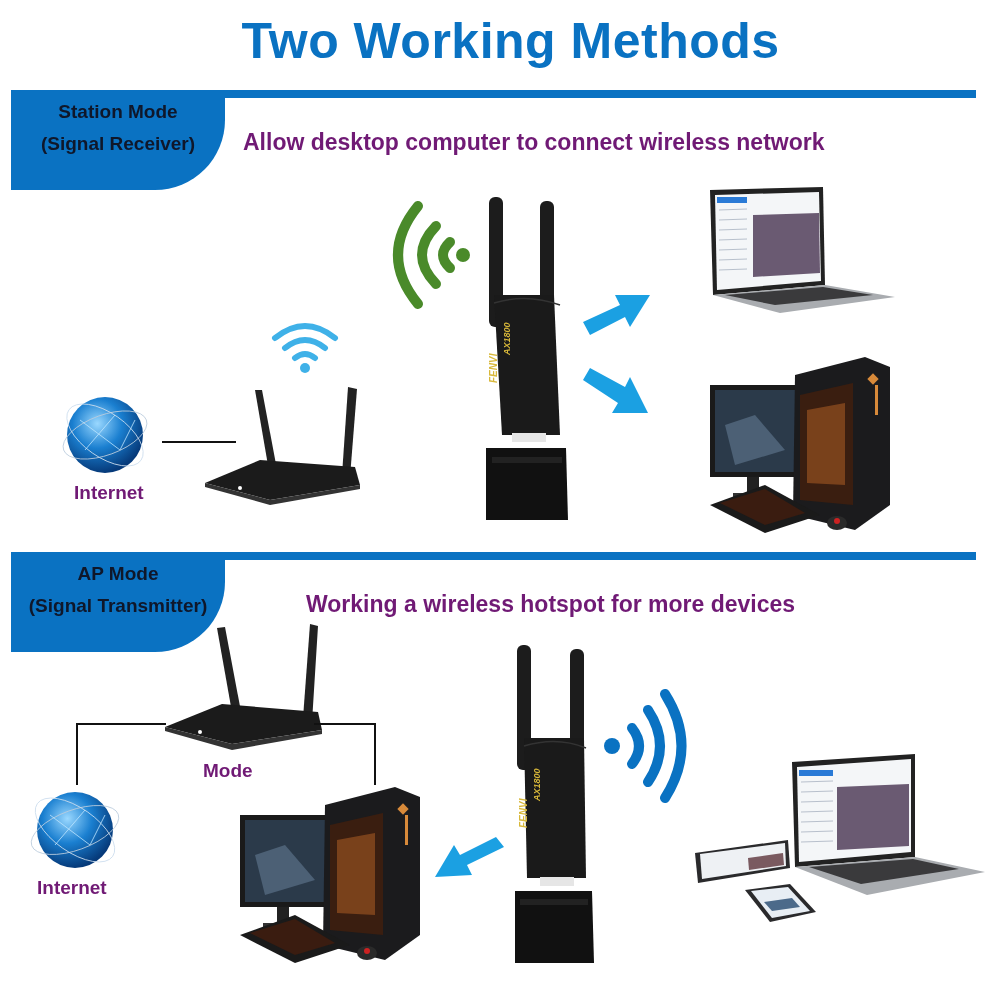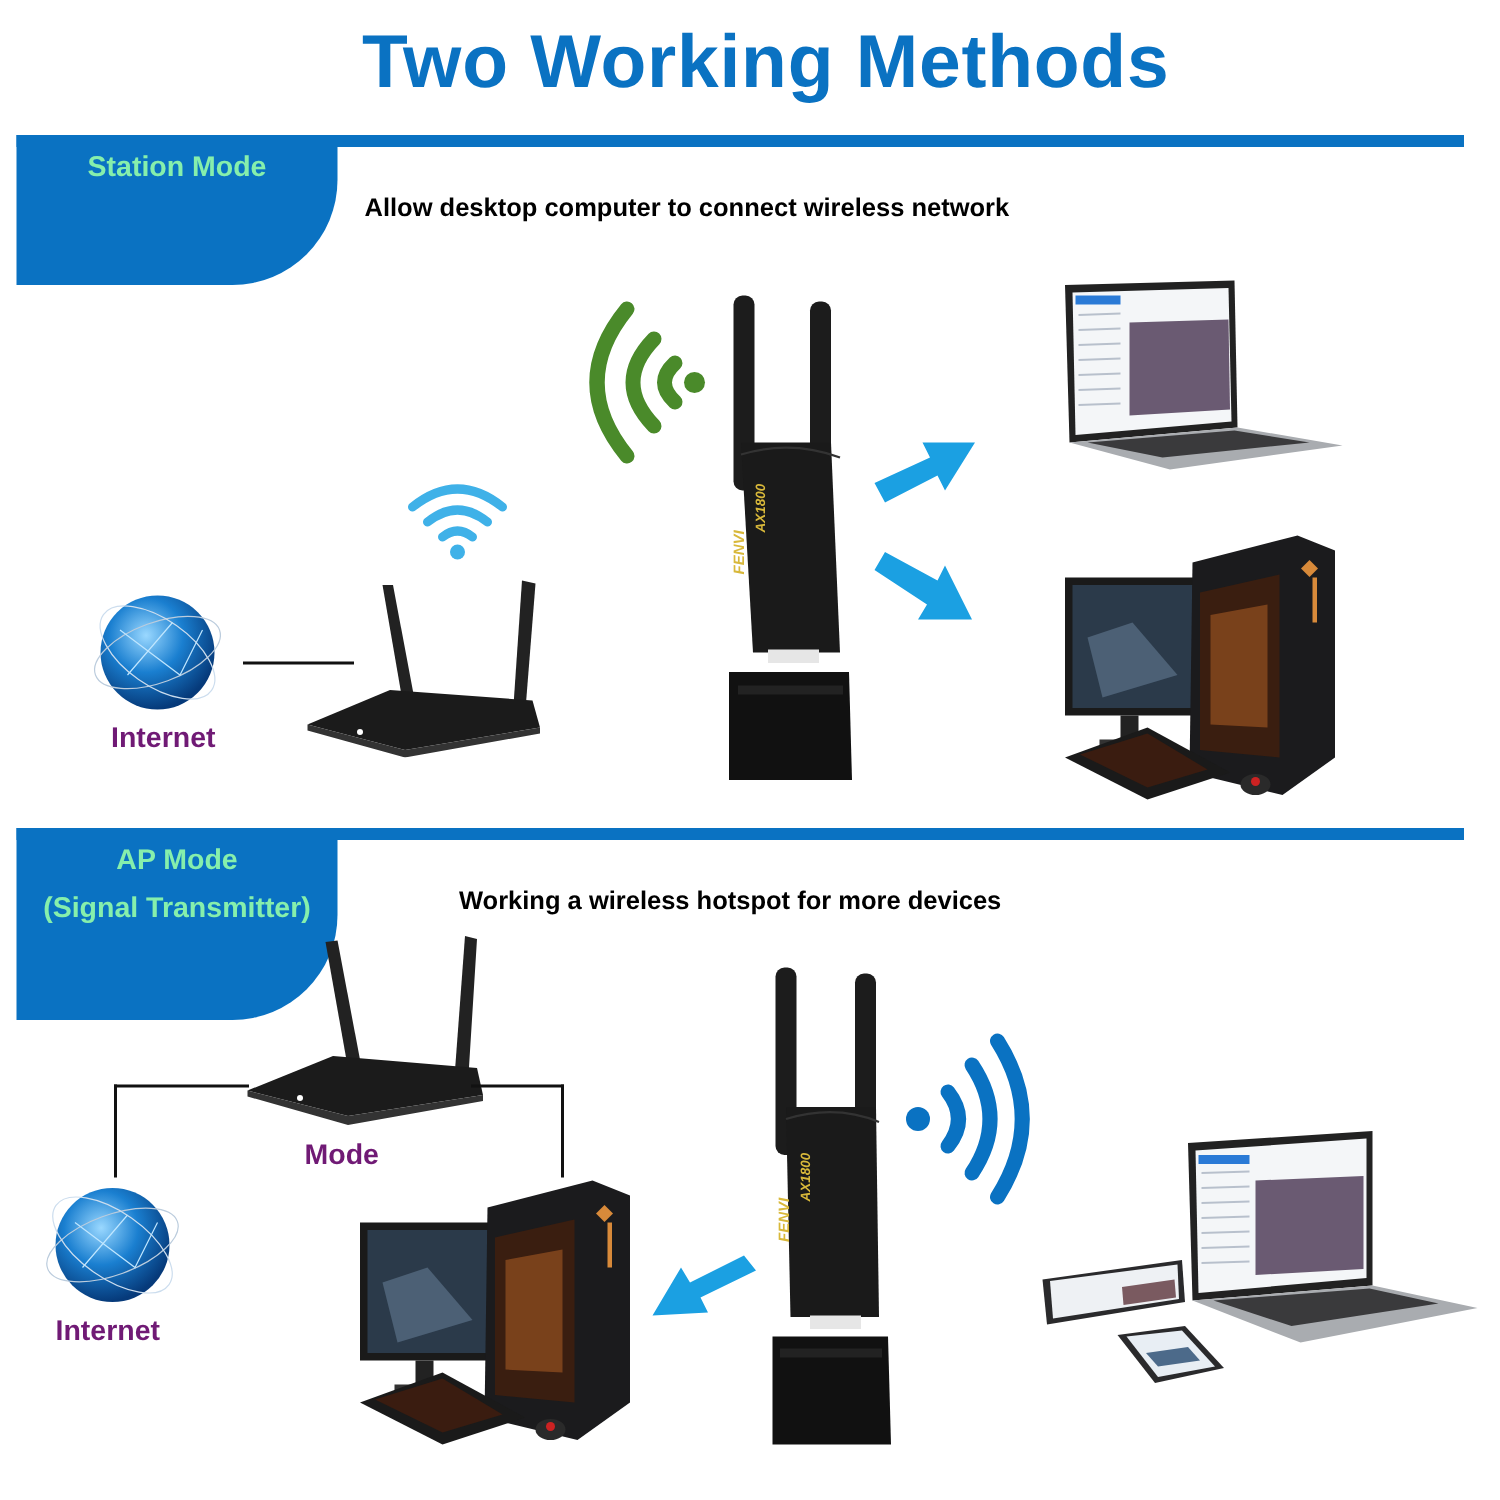--- a/index.html
+++ b/index.html
@@ -1,34 +1,35 @@
 <!DOCTYPE html>
 <html><head>
 <meta charset="utf-8">
 <style>
   * { box-sizing: border-box; margin: 0; padding: 0; }
   html, body { width: 1000px; height: 1000px; background: #ffffff; overflow: hidden; }
   body { position: relative; font-family: "Liberation Sans", "DejaVu Sans", sans-serif; }
   .abs { position: absolute; }
   .title { left: 0; width: 1000px; top: 12px; text-align: center; color: #0a72c2; font-size: 50px; font-weight: bold; letter-spacing: 0.5px; padding-left: 21px; }
   .bar { left: 11px; width: 965px; height: 8px; background: #0a72c2; }
-  .tab { left: 11px; width: 214px; background: #0a72c2; border-bottom-right-radius: 70px; color: #86efac; font-weight: bold; text-align: center; font-size: 19px; line-height: 32px; padding-top: 6px; }
-  .subtitle { font-weight: bold; color: #000000; font-size: 17px; }
+  .tab { left: 11px; width: 214px; background: #0a72c2; border-bottom-right-radius: 70px; color: #0f172a; font-weight: bold; text-align: center; font-size: 19px; line-height: 32px; padding-top: 6px; }
+  .subtitle { font-weight: bold; color: #701a75; font-size: 23px; }
   .label { font-weight: bold; color: #701a75; font-size: 19px; }
   .line { background: #111; }
   svg { display: block; }
 </style>
 </head>
 <body>
 
 <div class="abs title">Two Working Methods</div>
 
 <div class="abs bar" style="top:90px;"></div>
 <div class="abs tab" style="top:90px;height:100px;">
   <div>Station Mode</div>
+  <div>(Signal Receiver)</div>
 </div>
 <div class="abs subtitle" style="left:243px;top:129px;">Allow desktop computer to connect wireless network</div>
 
 <div class="abs" style="left:60px;top:390px;">
   <svg width="100" height="90" viewBox="0 0 100 90">
     <defs>
       <radialGradient id="g1" cx="40%" cy="35%" r="65%">
         <stop offset="0" stop-color="#9ad8ff"></stop>
         <stop offset="0.5" stop-color="#1a7fd0"></stop>
         <stop offset="1" stop-color="#063a7a"></stop>
@@ -129,21 +130,21 @@
     <rect x="170" y="30" width="3" height="30" fill="#d88a3a"></rect>
     <rect x="164" y="20" width="8" height="8" fill="#d88a3a" transform="rotate(45 168 24)"></rect>
     <path d="M5 150 L60 130 L115 160 L60 178 Z" fill="#1a1a1a"></path>
     <path d="M15 148 L60 134 L100 158 L60 170 Z" fill="#3a1c10"></path>
     <ellipse cx="132" cy="168" rx="10" ry="7" fill="#2a2a2a"></ellipse>
     <circle cx="132" cy="166" r="3" fill="#c22"></circle>
   </svg>
 </div>
 
 <div class="abs bar" style="top:552px;"></div>
-<div class="abs tab" style="top:552px;height:128px;">
+<div class="abs tab" style="top:552px;height:100px;">
   <div>AP Mode</div>
   <div>(Signal Transmitter)</div>
 </div>
 <div class="abs subtitle" style="left:306px;top:591px;">Working a wireless hotspot for more devices</div>
 
 <div class="abs" style="left:160px;top:622px;">
   <svg width="165" height="130" viewBox="0 0 165 130">
     <path d="M57 6 L65 5 L82 95 L73 96 Z" fill="#222"></path>
     <path d="M150 2 L158 4 L152 100 L143 96 Z" fill="#222"></path>
     <path d="M5 105 L62 82 L158 90 L162 108 L72 122 Z" fill="#1b1b1b"></path>

